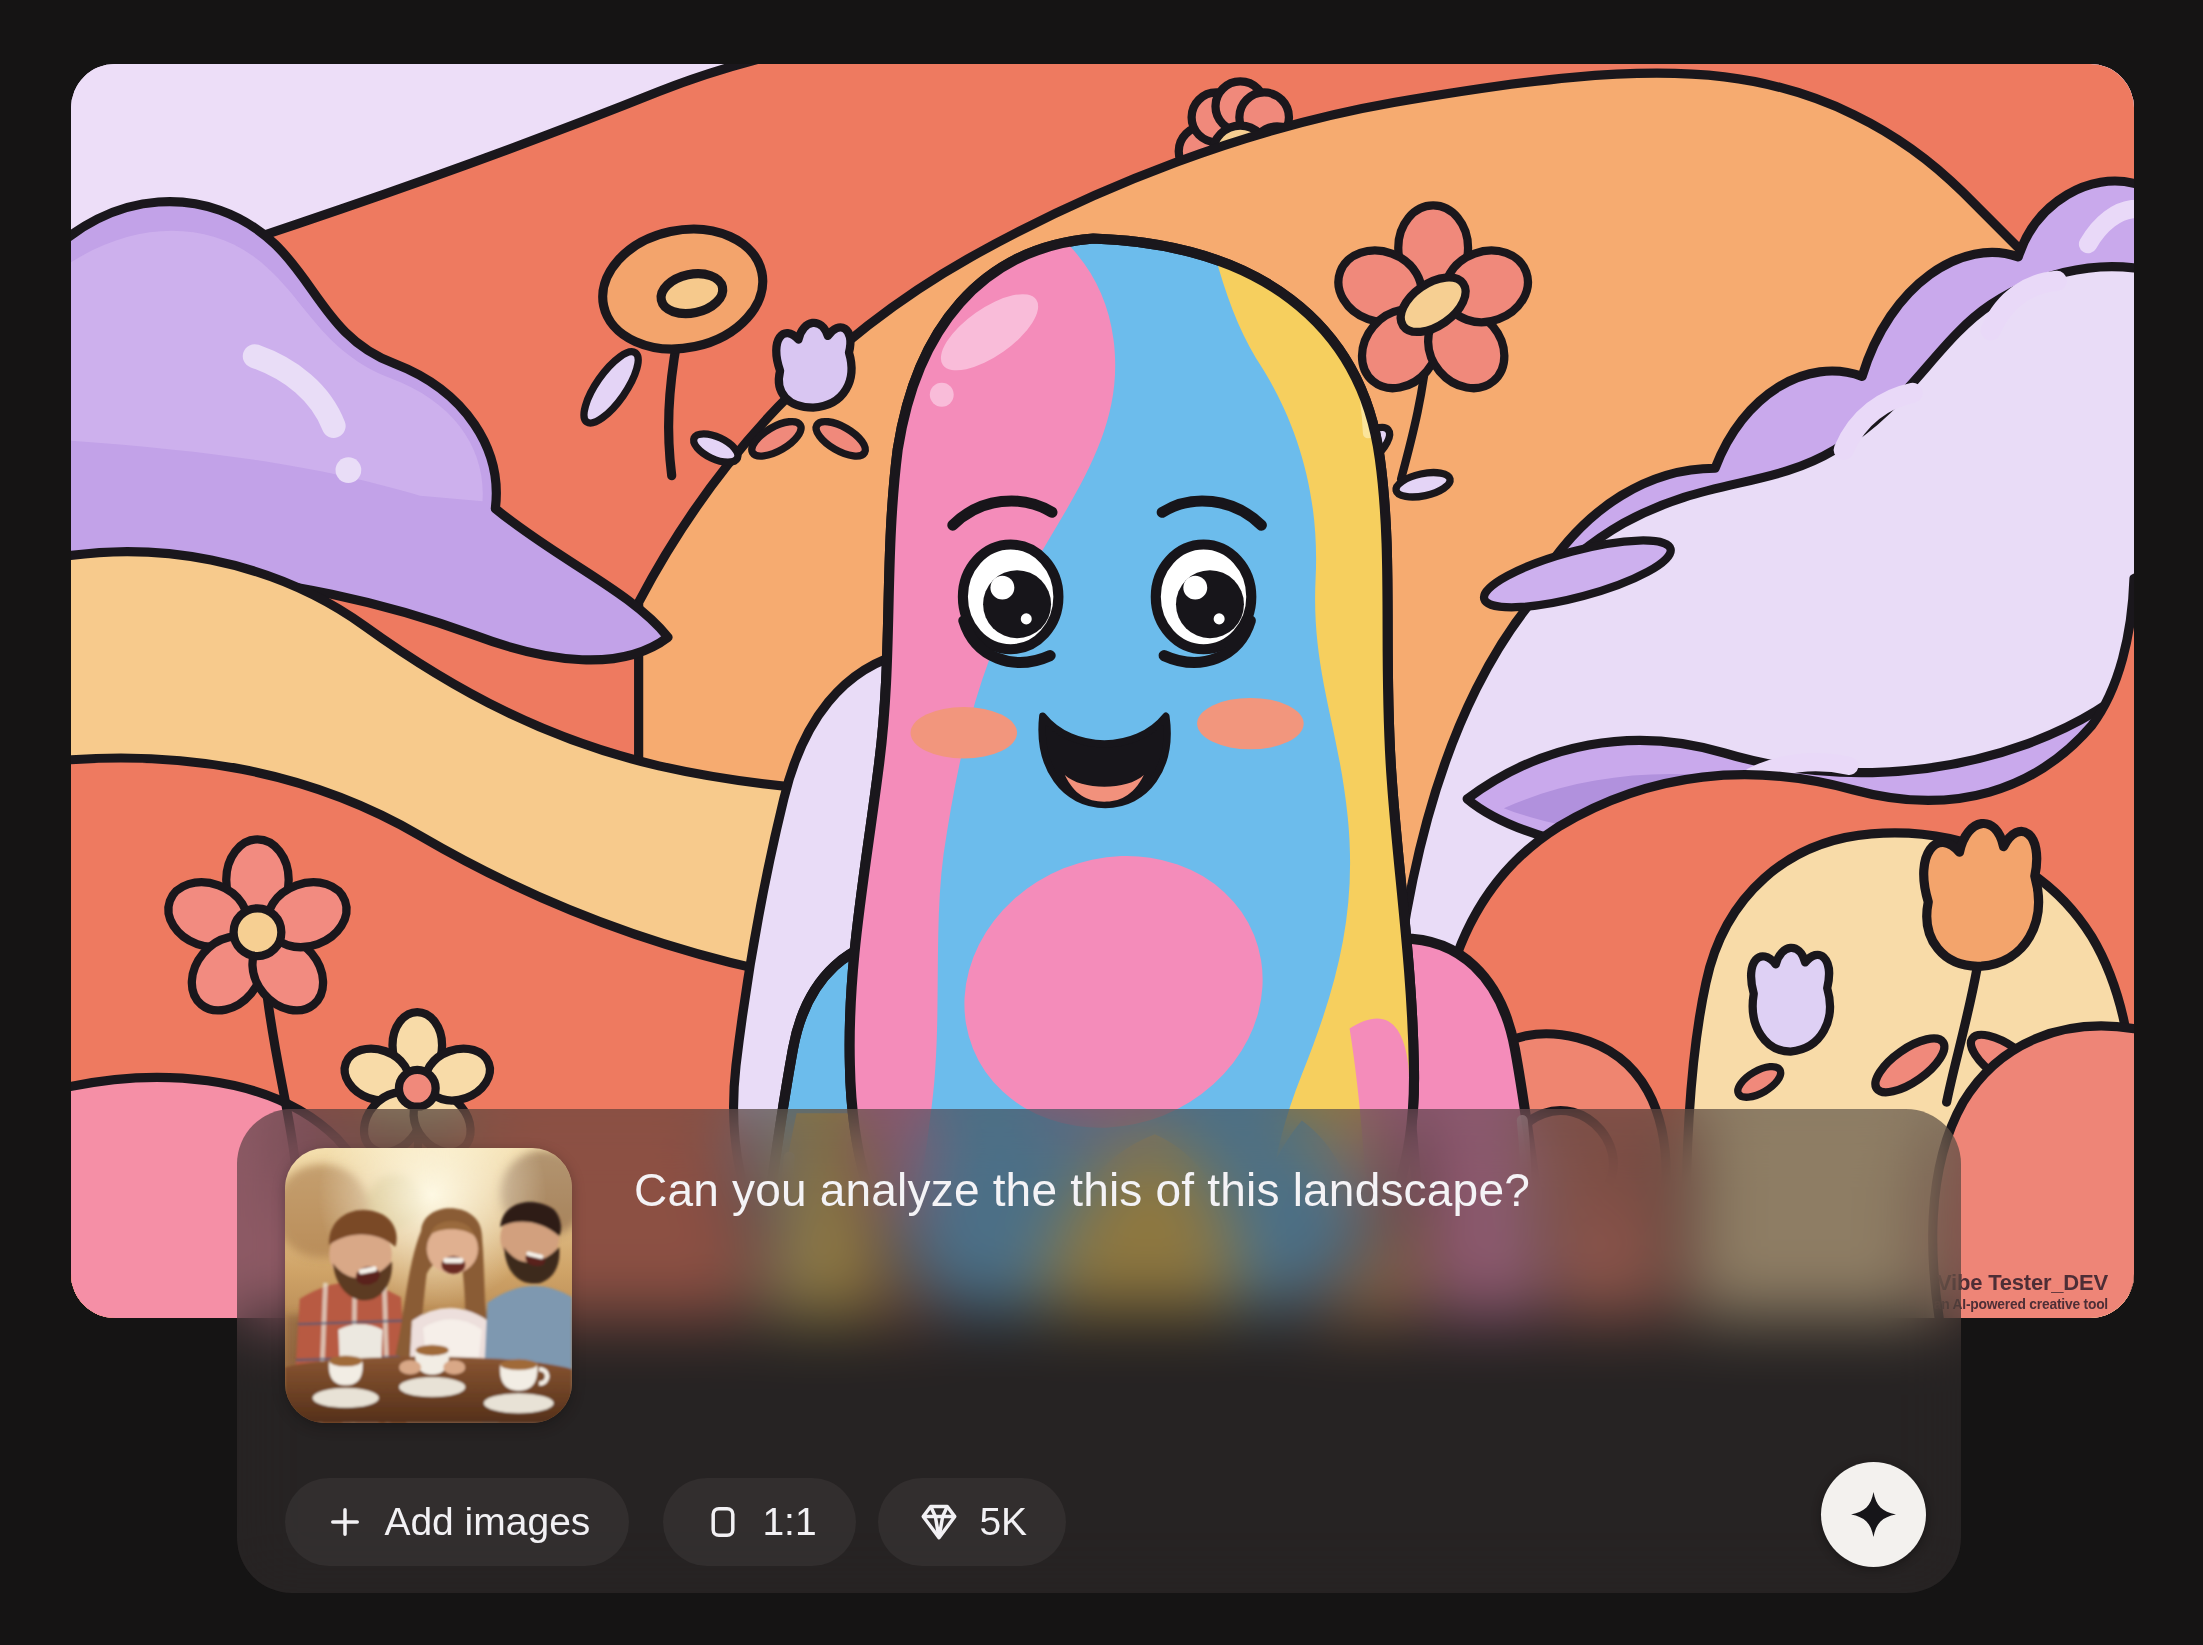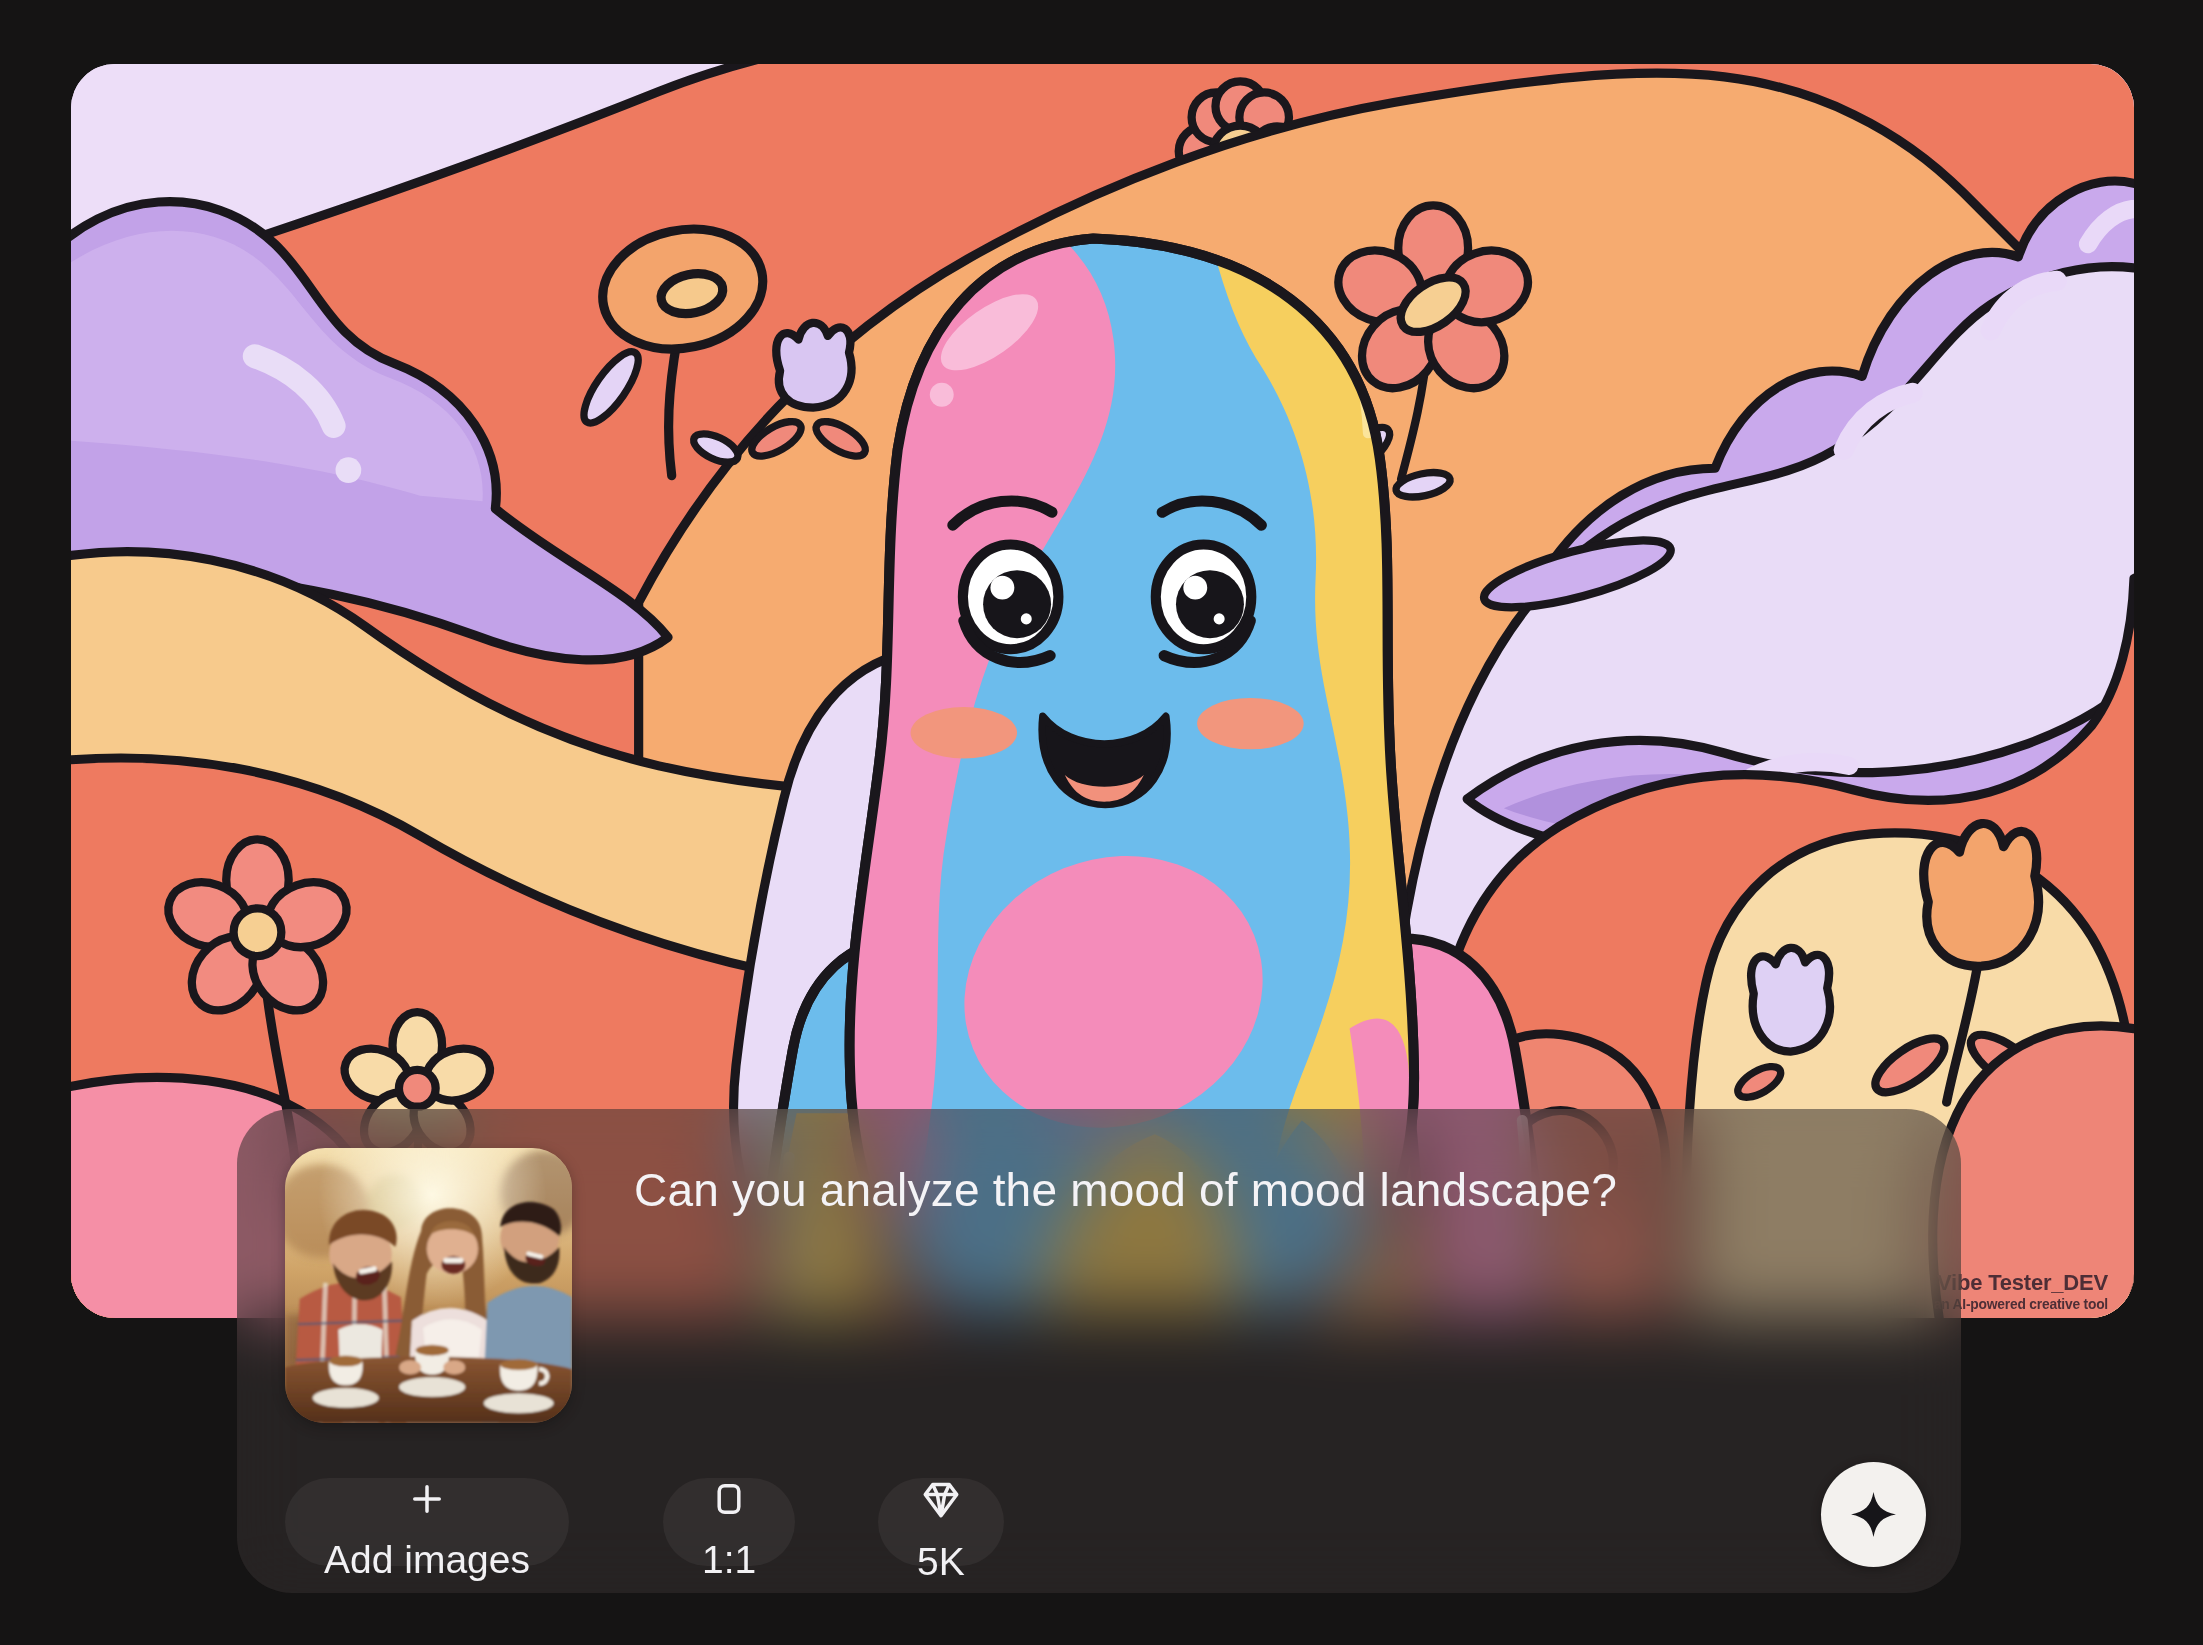--- a/index.html
+++ b/index.html
@@ -18,21 +18,21 @@
                 -webkit-backdrop-filter:blur(33px) saturate(108%);
                 backdrop-filter:blur(33px) saturate(108%);}
   .thumb{position:absolute;left:48px;top:39px;width:287px;height:275px;border-radius:40px;
          overflow:hidden;box-shadow:0 3.7px 13px rgba(0,0,0,.25);}
   .thumb svg{display:block;width:100%;height:100%;}
   .prompt-text{position:absolute;left:397px;top:53px;width:1267px;
                font-size:46px;font-weight:400;color:#f4f3f6;letter-spacing:0.2px;line-height:57px;}
   .pill{position:absolute;top:369px;height:88px;border:none;border-radius:44px;
         display:flex;align-items:center;gap:18.4px;padding:0 39px;box-sizing:border-box;
         background:rgba(255,255,255,0.055);color:#f2f1f4;font-size:39px;
-        font-family:"Liberation Sans",sans-serif;cursor:pointer;flex-direction:column;}
+        font-family:"Liberation Sans",sans-serif;cursor:pointer;}
   .pill svg{flex:0 0 auto;}
   #pill-add{left:48px;}
   #pill-aspect{left:426px;align-items:center;}
   #pill-quality{left:641px;}
   .generate-btn{position:absolute;left:1584px;top:353px;width:105px;height:105px;border:none;
         border-radius:50%;background:#f3f1ee;display:flex;align-items:center;justify-content:center;
         cursor:pointer;box-shadow:0 1.8px 9.2px rgba(0,0,0,.35);}
 </style>
 </head>
 <body>
@@ -286,21 +286,21 @@
           <g>
             <ellipse cx="254" cy="284" rx="38" ry="11" fill="#e8e2d6"></ellipse>
             <path d="M 234 240 L 274 240 C 276 260 269 270 254 270 C 239 270 232 260 234 240 Z" fill="#f2ede4"></path>
             <ellipse cx="254" cy="241" rx="20" ry="6" fill="#a06a38"></ellipse>
             <path d="M 276 246 C 288 246 288 262 276 262" fill="none" stroke="#f2ede4" stroke-width="5"></path>
           </g>
         </g>
       </svg>
     </div>
 
-    <div class="prompt-text">Can you analyze the mood of mood landscape?</div>
+    <div class="prompt-text">Can you analyze the this of this landscape?</div>
 
     <button class="pill" id="pill-add">
       <svg width="42" height="42" viewBox="0 0 24 24">
         <path d="M12 5 V19 M5 12 H19" fill="none" stroke="#f2f1f4" stroke-width="2" stroke-linecap="round"></path>
       </svg>
       <span>Add images</span>
     </button>
 
     <button class="pill" id="pill-aspect">
       <svg width="42" height="42" viewBox="0 0 24 24">

